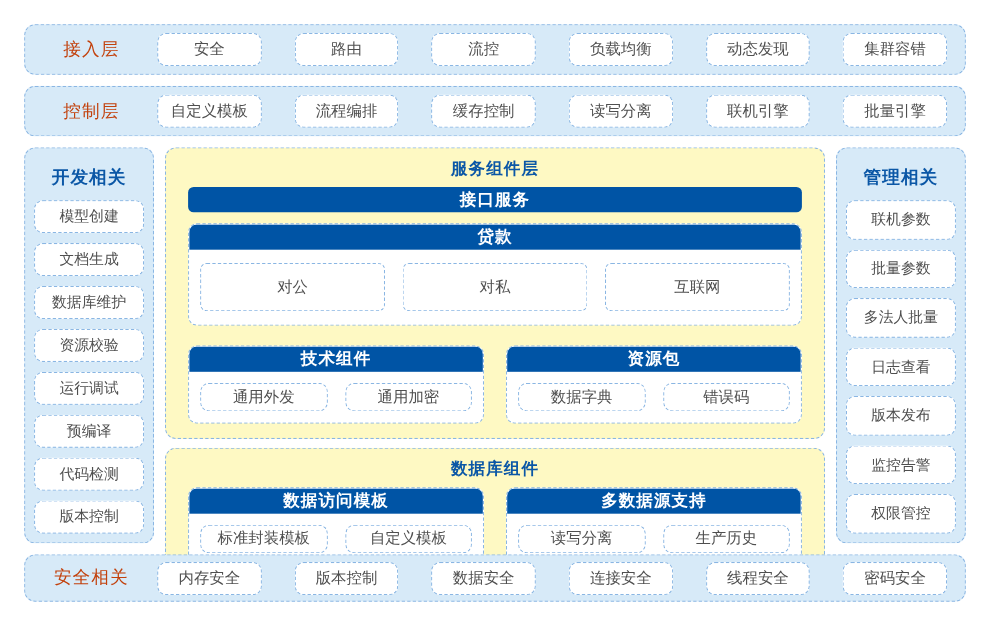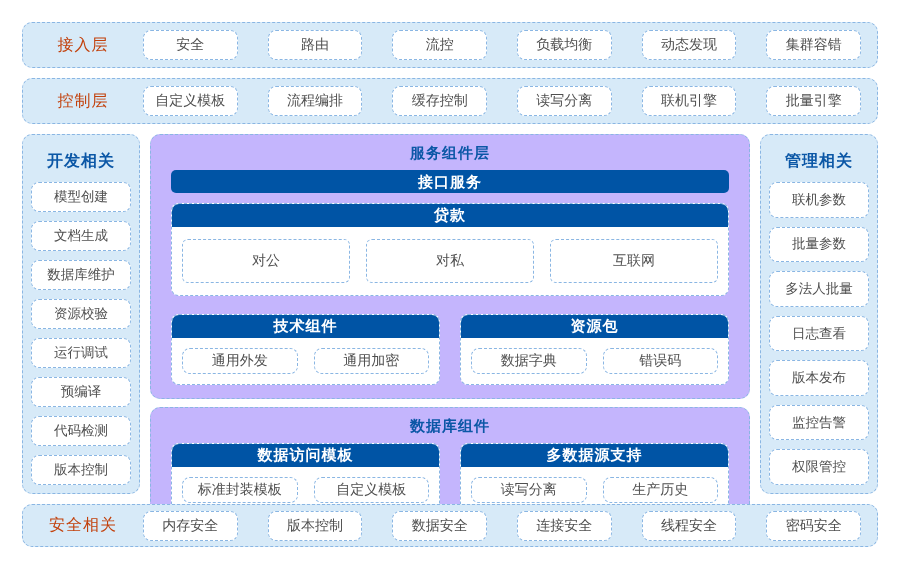--- a/index.html
+++ b/index.html
@@ -20,31 +20,31 @@
   
   .middle { flex: 1; display: flex; gap: 10px; min-height: 0; }
   .sidebar { width: 118px; flex: 0 0 118px; background: #d7eaf8;
     border: 1px dashed #8ab6e3; border-radius: 10px; padding: 8px; display: flex; flex-direction: column; }
   .side-label { text-align: center; font-size: 16px; font-weight: bold; color: #0b57a6;
     padding: 8px 0 10px; letter-spacing: 1px; }
   .side-items { flex: 1; display: flex; flex-direction: column; gap: 9px; }
   .side-items .chip { flex: 1; height: auto; font-size: 13.5px; text-align: right; }
 
   .center { flex: 1; display: flex; flex-direction: column; gap: 8px; min-width: 0; }
-  .center-panel { background: #c4b5fd; border: 1px dashed #8ab6e3; border-radius: 10px;
+  .center-panel { background: #fef9c3; border: 1px dashed #8ab6e3; border-radius: 10px;
     padding: 5px 20px 13px; display: flex; flex-direction: column; }
   .service-panel { flex: 247; }
   .database-panel { flex: 107; }
   .panel-title { text-align: center; font-size: 15px; font-weight: bold; color: #0b57a6;
     padding: 4px 0 7px; letter-spacing: 1px; }
   .bluebar { background: #0054a5; color: #ffffff; font-size: 15px; font-weight: bold;
     text-align: center; height: 23px; line-height: 23px; border-radius: 5px; margin-bottom: 10px;
     letter-spacing: 1px; }
   .group { background: #ffffff; border: 1px dashed #8ab6e3; border-radius: 8px; overflow: hidden;
-    display: flex; flex-direction: column; font-family: Liberation Serif, serif; }
+    display: flex; flex-direction: column; }
   .group-header { background: #0054a5; color: #ffffff; font-size: 15px; font-weight: bold;
     text-align: center; height: 23px; line-height: 23px; flex: 0 0 23px; letter-spacing: 1px; }
   .group-body { flex: 1; display: flex; gap: 16px; padding: 10px 10px; align-items: stretch; }
   .loan-group { margin-bottom: 18px; }
   .loan-group .group-body { padding: 12px 10px; }
   .loan-group .chip { height: 44px; border-radius: 6px; }
   .tworow { display: flex; gap: 20px; flex: 1; }
   .tworow .group { flex: 1; }
   .tworow .chip { height: 26px; }
   .database-panel .tworow .chip { height: 26px; }

